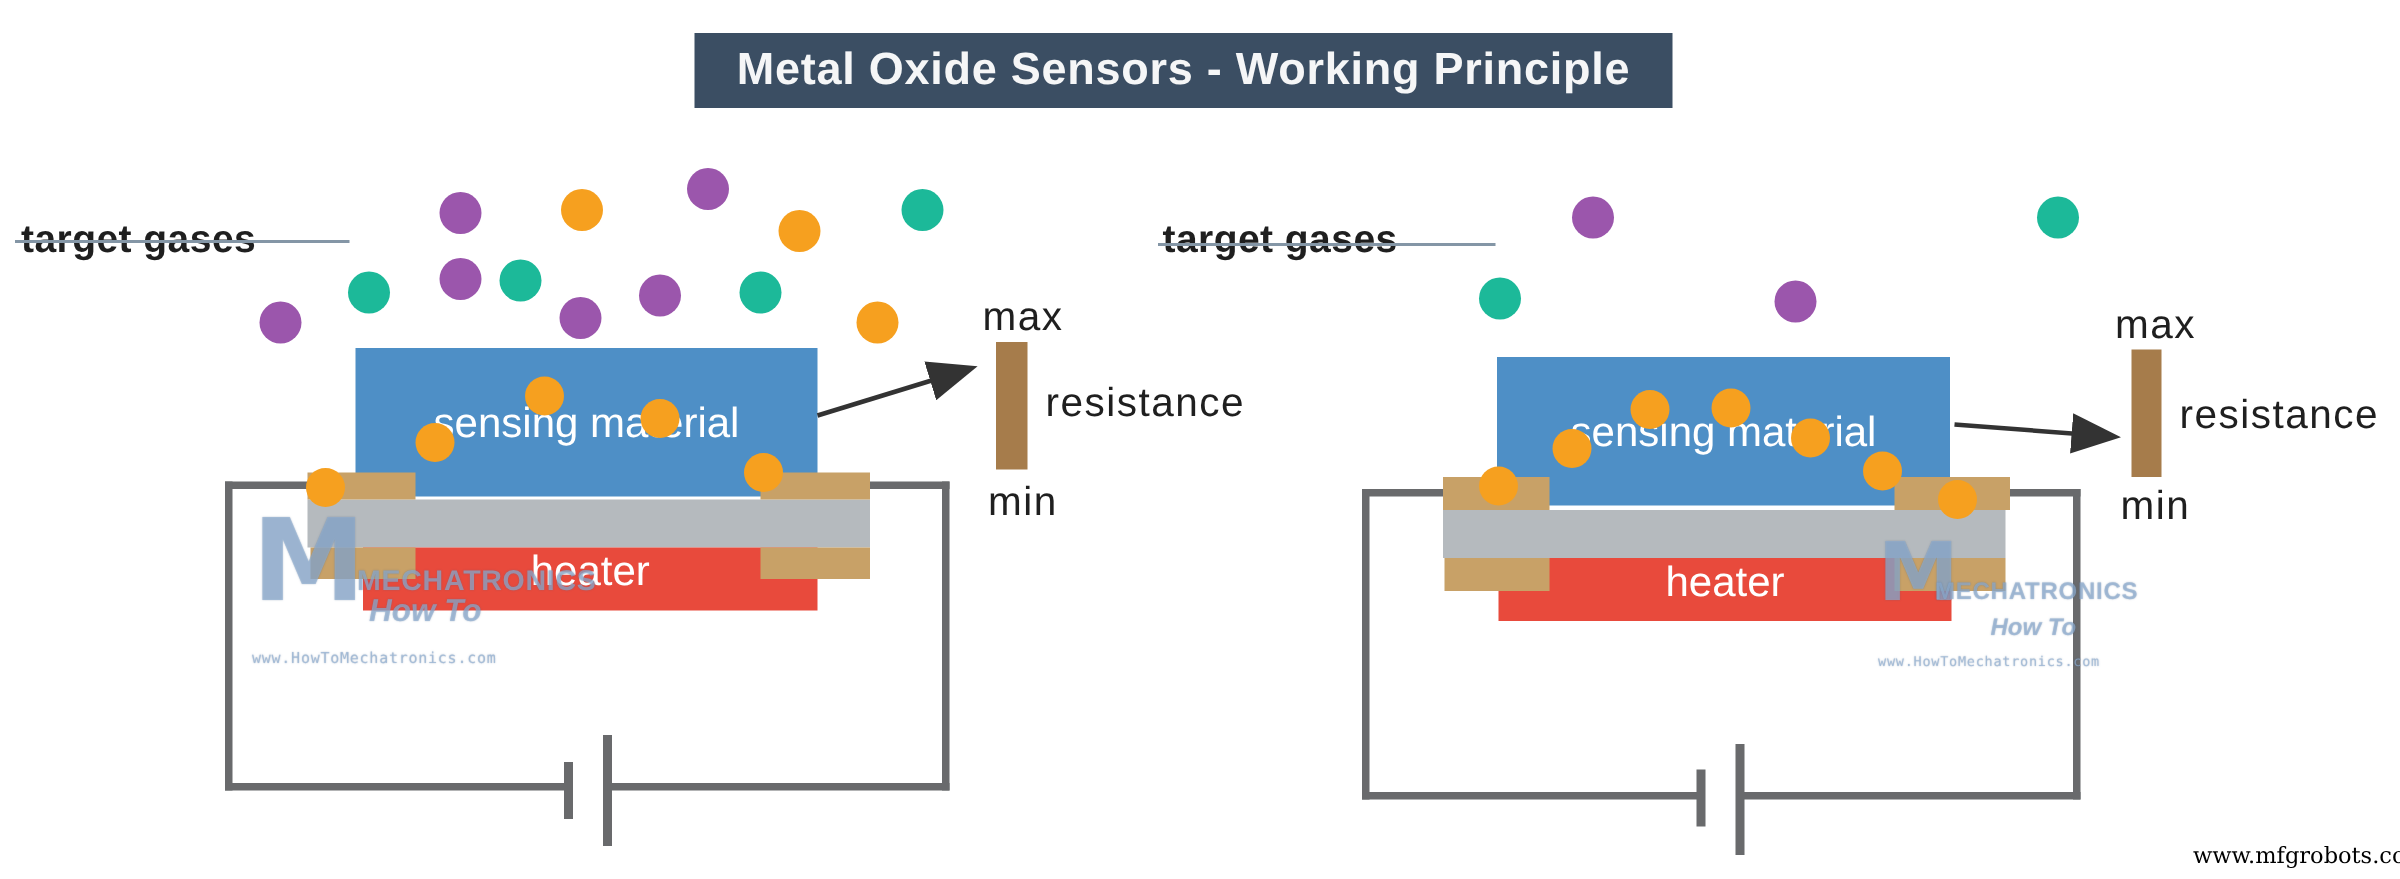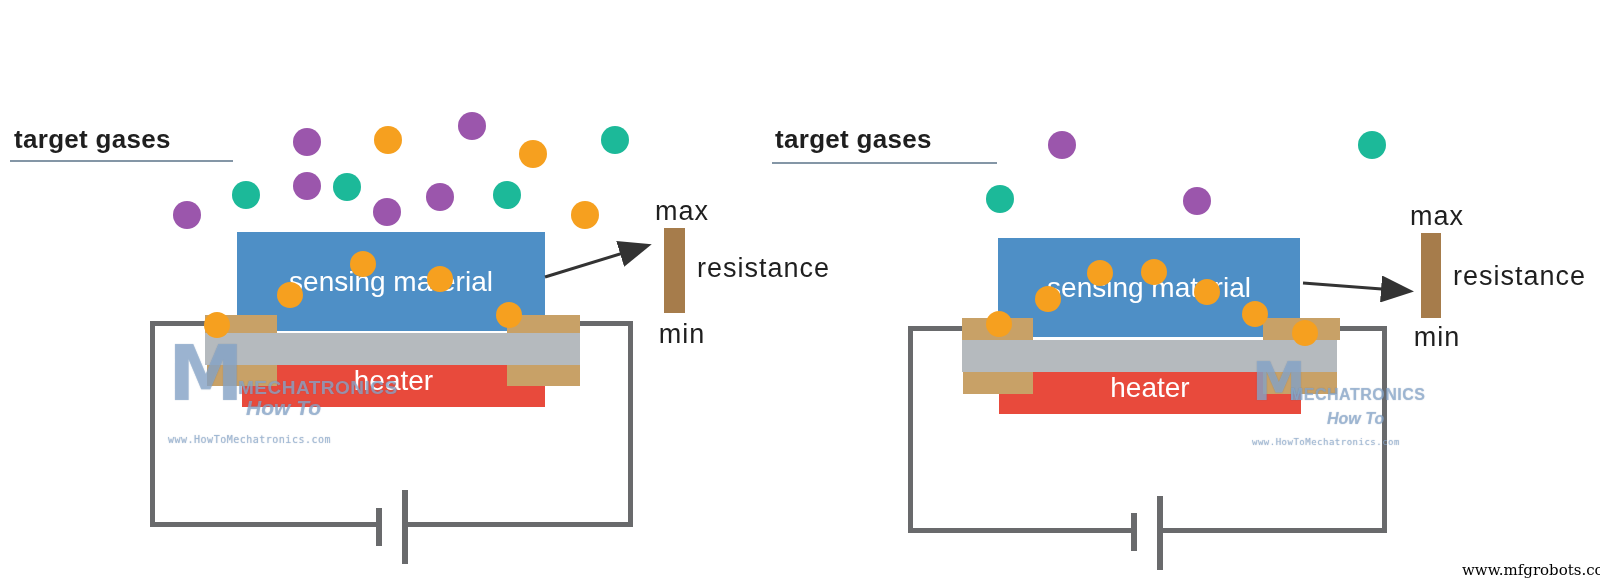--- a/index.html
+++ b/index.html
@@ -5,21 +5,21 @@
   html,body{margin:0;padding:0;background:#fff;}
   .stage{position:relative;width:1600px;height:586px;background:#fff;overflow:hidden;
          font-family:"Liberation Sans",sans-serif;}
 
   
   .title-bar{position:absolute;left:463px;top:22px;width:652px;height:50px;
              background:var(--c-title_bg,#3b4e63);display:flex;align-items:center;justify-content:center;}
   .title-bar span{color:var(--c-title_text,#f5f6f7);font-size:30px;font-weight:bold;letter-spacing:.5px;}
 
   
-  .tg-label{position:absolute;font-size:26px;font-weight:bold;color:var(--c-text_dark,#1f1f1f);letter-spacing:.3px;}
+  .tg-label{position:absolute;font-size:26px;font-weight:bold;color:var(--c-text_dark,#1f1f1f);letter-spacing:.3px;margin-top:20px;}
   .tg1{left:14px;top:124px;} .tg2{left:775px;top:124px;}
   .tg-underline{position:absolute;height:2px;background:var(--c-underline,#8496a6);}
   .u1{left:10px;top:160px;width:223px;} .u2{left:772px;top:162px;width:225px;}
 
   
   .box{position:absolute;}
   .blue{background:var(--c-sensing_blue,#4e8fc6);z-index:1;display:flex;align-items:center;justify-content:center;}
   .blue span{color:#fff;font-size:28px;}
   .b1{left:237px;top:232px;width:308px;height:99px;}
   .b2{left:998px;top:238px;width:302px;height:99px;}
@@ -95,20 +95,23 @@
 
   
   .site-credit{position:absolute;left:1462px;top:561px;font-family:"DejaVu Serif",serif;
                font-size:15px;color:#000;}
 </style>
 </head>
 <body>
 
 <div class="stage">
 
+  <div class="title-bar">
+    <span>Metal Oxide Sensors - Working Principle</span>
+  </div>
 
   <div class="tg-label tg1">target gases</div>
   <div class="tg-underline u1"></div>
 
   <div class="box blue b1">
     <span>sensing material</span>
   </div>
   <div class="box substrate sub1"></div>
   <div class="box electrode et1a"></div>
   <div class="box electrode et1b"></div>

